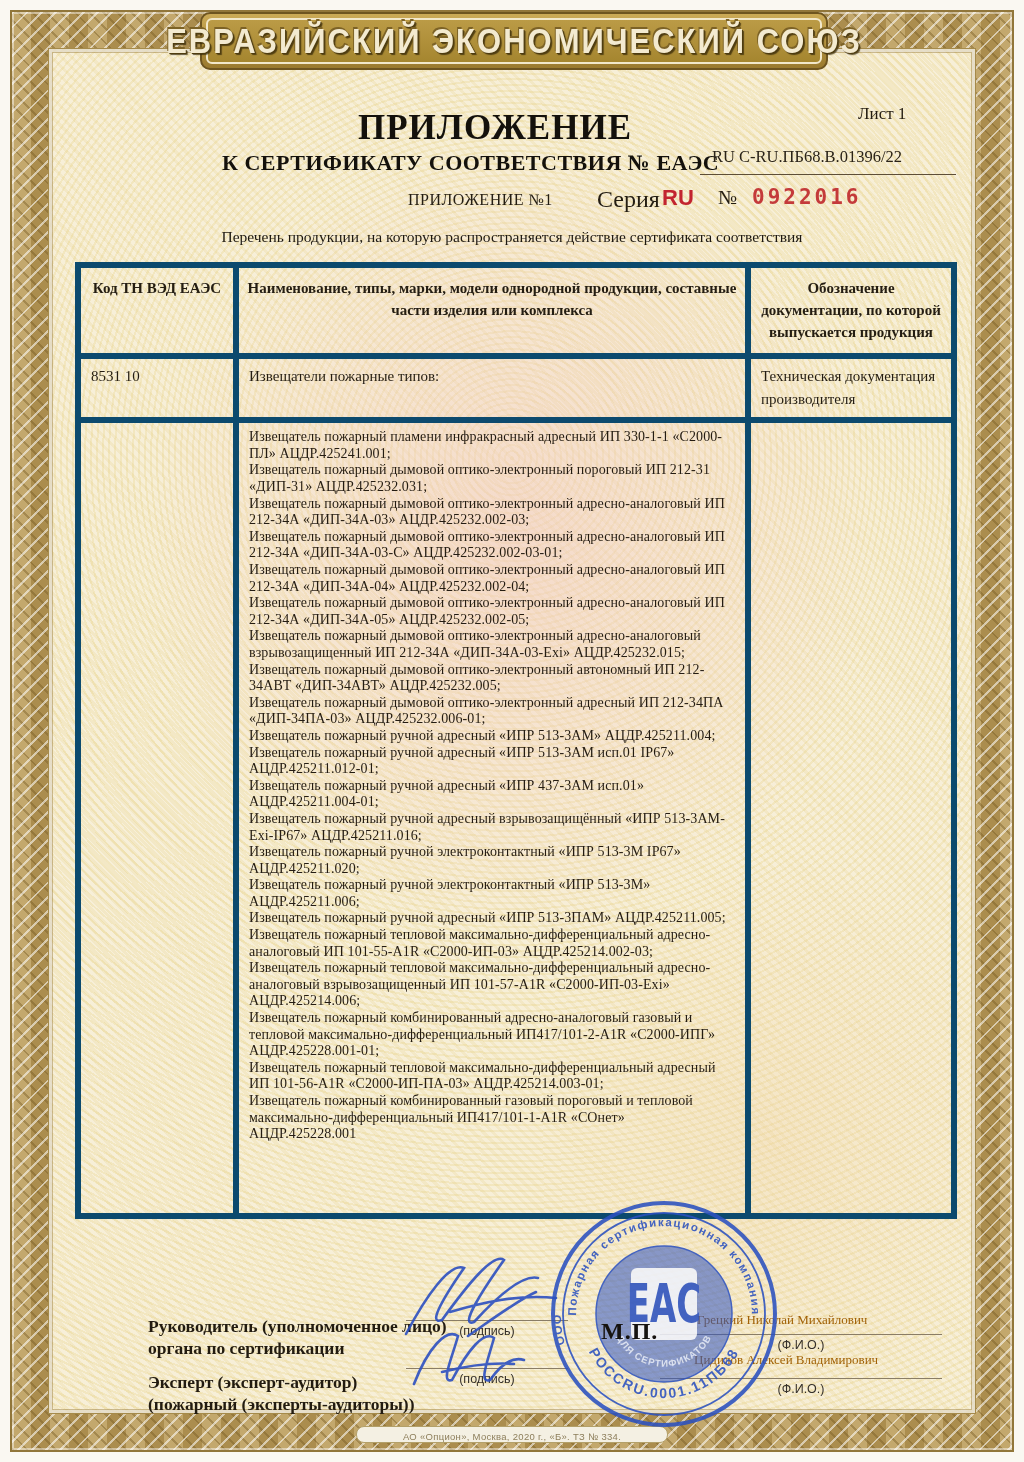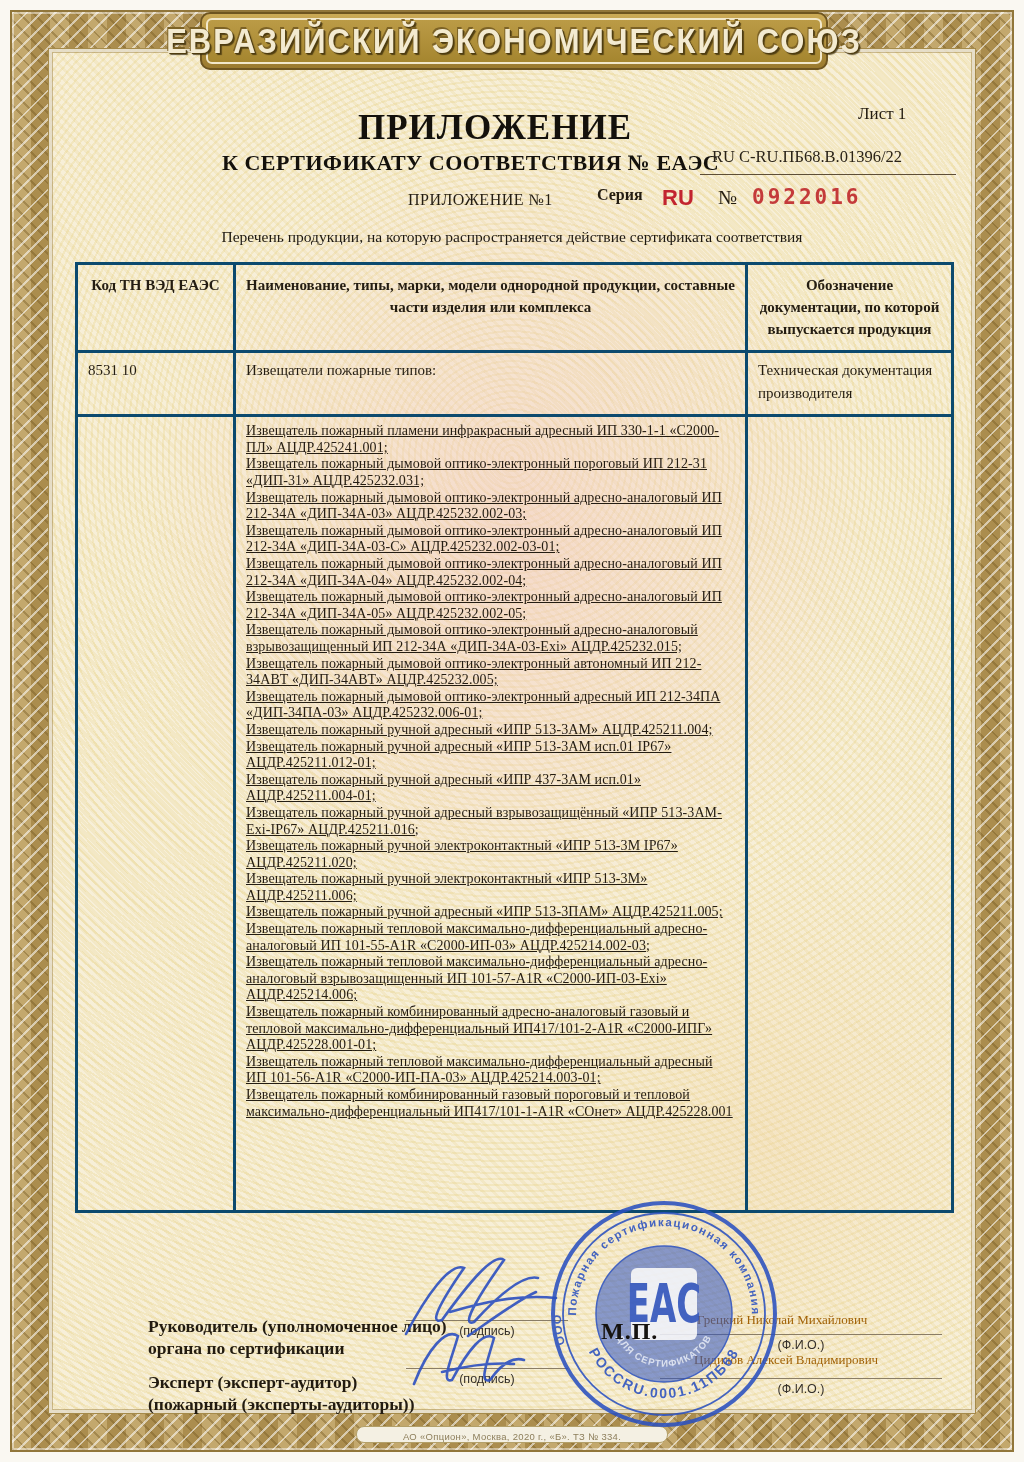--- a/index.html
+++ b/index.html
@@ -60,21 +60,21 @@
     text-align:center; font-weight:bold; font-size:35px; letter-spacing:1px; color:#14110c;margin-top:16px;
   }
   .sheet-no { position:absolute; left:858px; top:104px; font-size:17px; }
   .subtitle-cert {
     position:absolute; left:222px; top:150px;
     font-weight:bold; font-size:22px; letter-spacing:.5px; color:#14110c;
   }
   .cert-number { position:absolute; left:712px; top:147px; font-size:16.5px; color:#2a2318; }
   .cert-underline { position:absolute; left:700px; top:174px; width:256px; border-bottom:1.5px solid #5d4e37; }
   .appendix-no { position:absolute; left:408px; top:191px; font-size:16px; letter-spacing:.5px; }
-  .series-label { position:absolute; left:597px; top:186px; font-size:16px;font-weight:bold; }
+  .series-label { position:absolute; left:597px; top:186px; font-size:24px; }
   .series-value {
     position:absolute; left:662px; top:185px;
     font-family:"Liberation Sans", sans-serif; font-weight:bold; font-size:22px; color:#c2242f;
   }
   .num-sign { position:absolute; left:718px; top:186px; font-size:20px; }
   .blank-number {
     position:absolute; left:752px; top:185px;
     font-family:"DejaVu Sans Mono", monospace; font-weight:bold;
     font-size:21px; letter-spacing:3px; color:#c43a3a;
   }
@@ -84,27 +84,27 @@
   }
   
   .cert-table {
     position:absolute; left:75px; top:262px; width:876px;
     border-collapse:collapse; table-layout:fixed;
   }
   .cert-table col.c1 { width:158px; }
   .cert-table col.c2 { width:512px; }
   .cert-table col.c3 { width:206px; }
   .cert-table th, .cert-table td {
-    border:3px solid #0c4a6e; vertical-align:top;
+    border:6px solid #0c4a6e; vertical-align:top;
     font-size:15px; padding:6px 10px;
   }
   .cert-table th { font-weight:bold; text-align:center; padding:10px 8px; height:76px; line-height:1.45; }
   .row-main td { height:64px; line-height:1.5; }
   .row-list td { height:796px; }
-  .product-cell { padding:6px 12px 6px 10px !important;text-decoration:underline; }
+  .product-cell { padding:6px 12px 6px 10px !important; }
   .product-line { font-size:14px; line-height:16.6px; letter-spacing:.1px; color:#241c12; }
   
   .sig-label {
     position:absolute; font-weight:bold; font-size:17.5px; line-height:1.25; color:#221b10;
   }
   .sig-label.head { left:148px; top:1316px; width:300px; }
   .sig-label.expert { left:148px; top:1372px; width:310px; }
   .sig-line { position:absolute; border-bottom:1px solid #8a7d66; }
   .sig-line.s1 { left:406px; top:1320px; width:162px; }
   .sig-line.s2 { left:406px; top:1368px; width:162px; }

